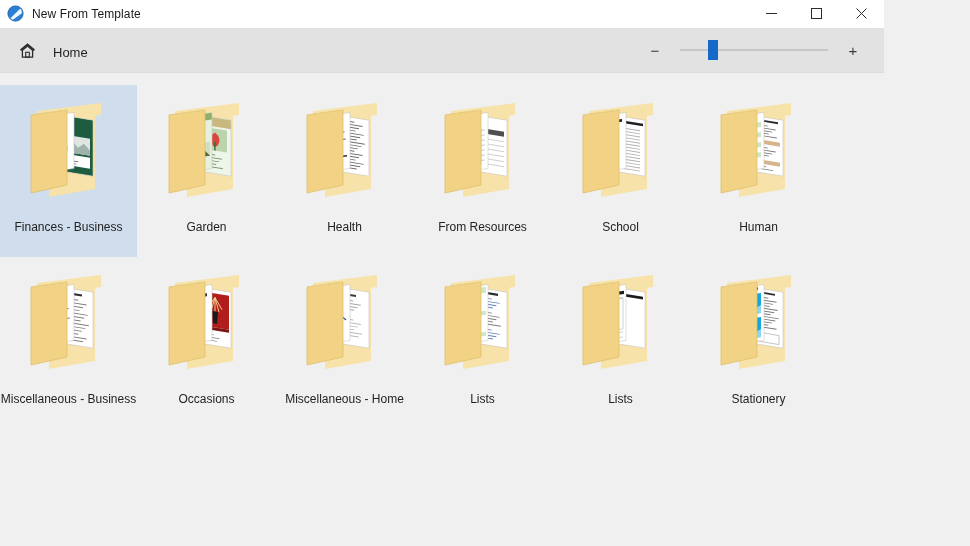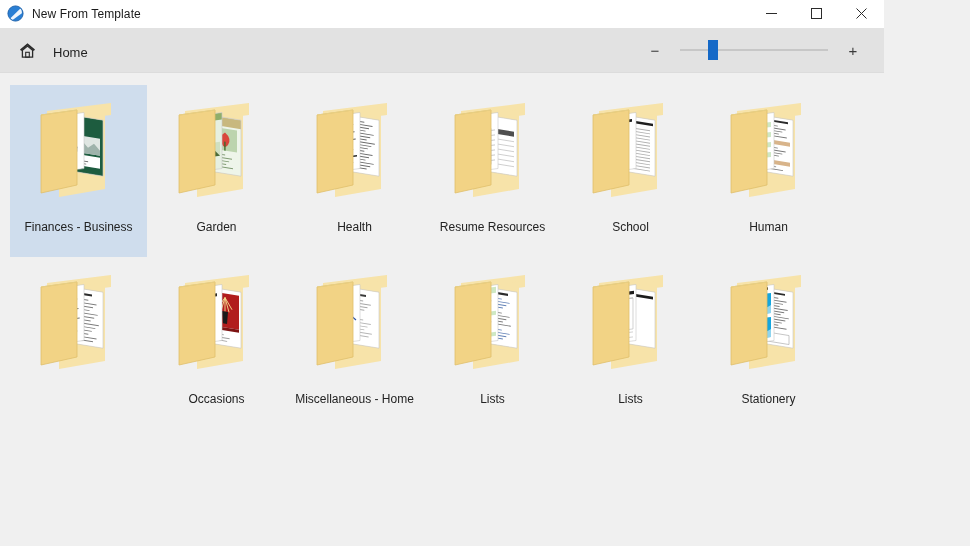--- a/index.html
+++ b/index.html
@@ -143,21 +143,20 @@
     background: #f0f0f0;
     padding: 6px 0 0 0;
     box-sizing: border-box;
     overflow: hidden;
   }
   .grid {
     display: grid;
     grid-template-columns: repeat(6, 137px);
     column-gap: 1px;
     row-gap: 0px;
-    padding-left: 10px;
     padding-top: 6px;
   }
   .tile {
     width: 137px;
     height: 172px;
     display: flex;
     flex-direction: column;
     align-items: center;
     justify-content: flex-start;
     cursor: default;
@@ -477,21 +476,21 @@
   </g>
   <g transform="translate(31,24) skewY(-7.5)">
     <rect x="0" y="0" width="34" height="56" fill="none" stroke="#c9c9c9" stroke-width="0.6"></rect>
   </g>
 
   <path d="M22 22 L58 17 L58 92 L22 100 Z" fill="#f2d385"></path>
   <path d="M22 22 L58 17 L58 92 L22 100 Z" fill="none" stroke="#e0bf6b" stroke-width="0.8"></path>
   <path d="M22 22 L58 17" stroke="#e8cf84" stroke-width="1"></path>
 </svg>
           </div>
-          <div class="tile-label">Resume Resources</div>
+          <div class="tile-label">From Resources</div>
         </div>
         <div class="tile">
           <div class="thumb">
 <svg width="120" height="120" viewBox="0 0 120 120">
   <defs>
     <clipPath id="cl-legal">
                   <rect x="0" y="0" width="34" height="56"></rect>
                 </clipPath>
     <clipPath id="cr-legal">
                   <rect x="0" y="0" width="32" height="56"></rect>
@@ -661,20 +660,21 @@
   </g>
   <g transform="translate(31,24) skewY(-7.5)">
     <rect x="0" y="0" width="34" height="56" fill="none" stroke="#c9c9c9" stroke-width="0.6"></rect>
   </g>
 
   <path d="M22 22 L58 17 L58 92 L22 100 Z" fill="#f2d385"></path>
   <path d="M22 22 L58 17 L58 92 L22 100 Z" fill="none" stroke="#e0bf6b" stroke-width="0.8"></path>
   <path d="M22 22 L58 17" stroke="#e8cf84" stroke-width="1"></path>
 </svg>
           </div>
+          <div class="tile-label">Miscellaneous - Business</div>
         </div>
         <div class="tile">
           <div class="thumb">
 <svg width="120" height="120" viewBox="0 0 120 120">
   <defs>
     <clipPath id="cl-occasions">
                   <rect x="0" y="0" width="34" height="56"></rect>
                 </clipPath>
     <clipPath id="cr-occasions">
                   <rect x="0" y="0" width="32" height="56"></rect>

